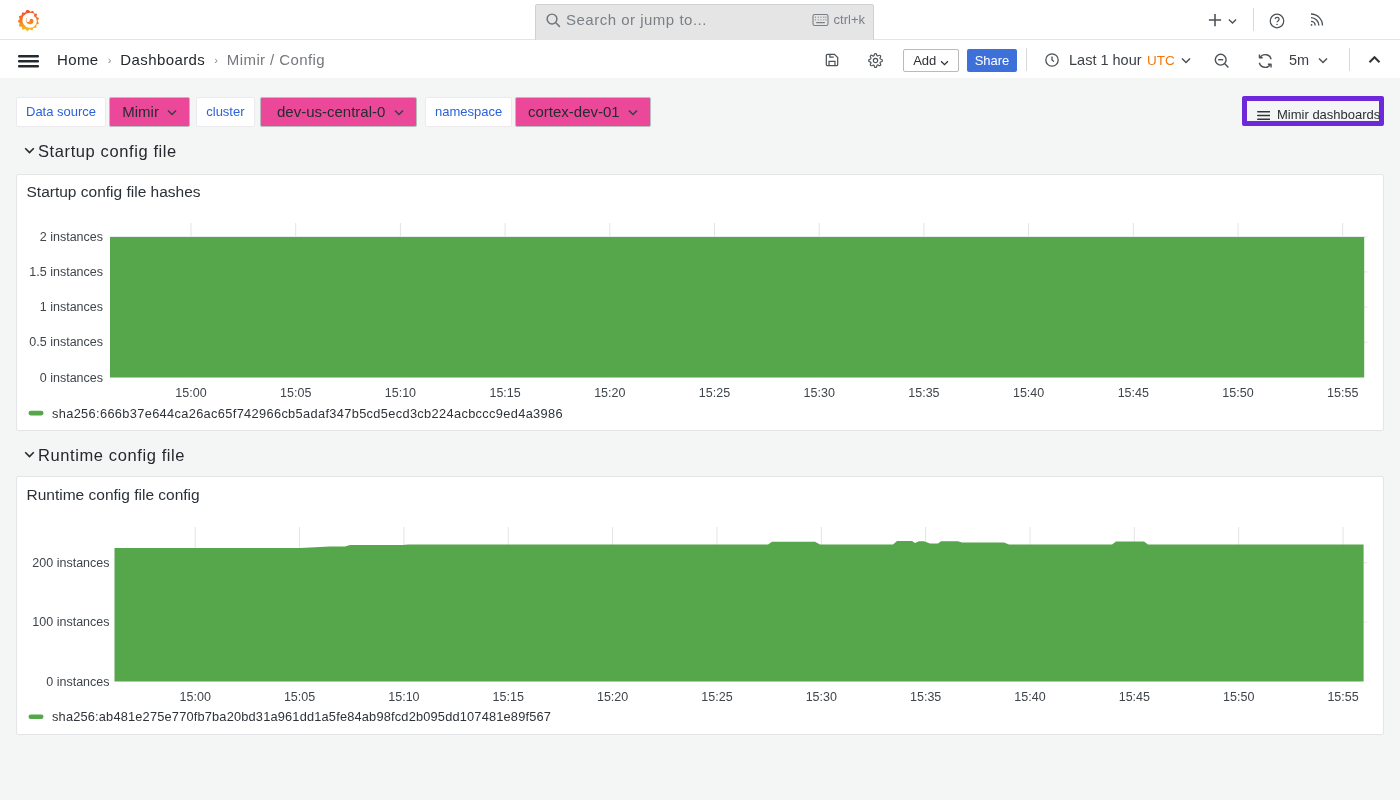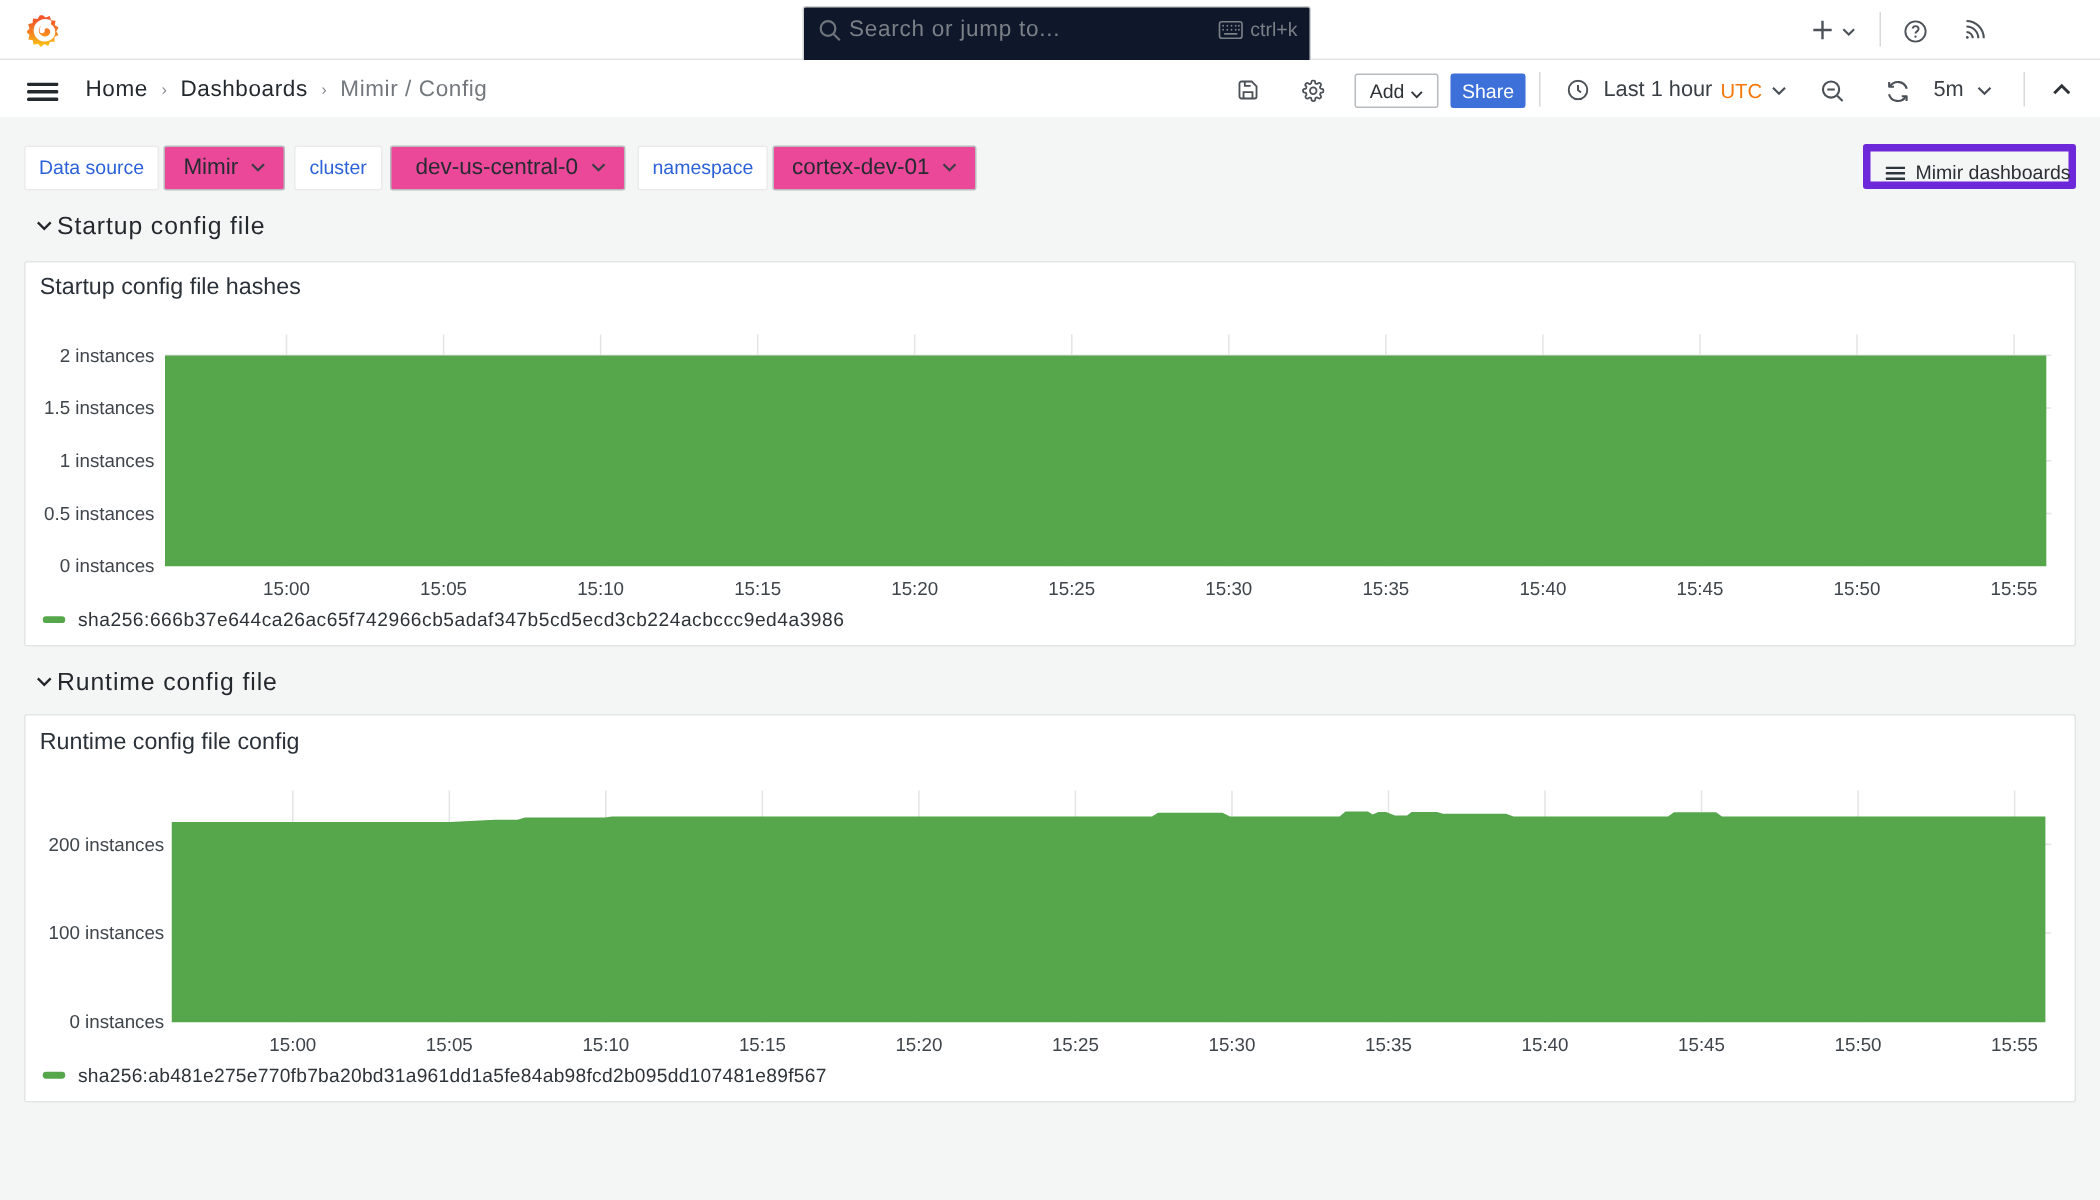--- a/index.html
+++ b/index.html
@@ -2,21 +2,21 @@
 <html><head>
 <meta charset="utf-8">
 <style>
   * { margin:0; padding:0; box-sizing:border-box; }
   html,body { width:1400px; height:800px; background:#f4f5f5; font-family:"Liberation Sans",sans-serif; overflow:hidden; }
   .abs { position:absolute; }
   #page { position:relative; width:1400px; height:800px; }
   
   #topnav { position:absolute; left:0; top:0; width:1400px; height:40px; background:#ffffff; border-bottom:1px solid #e3e4e5; }
   #toolbar { position:absolute; left:0; top:40px; width:1400px; height:38px; background:#ffffff; }
-  #searchbox { position:absolute; left:535px; top:4px; width:339px; height:45px; border:1px solid #d0d1d3; border-radius:2px; background:#0f172a; }
+  #searchbox { position:absolute; left:535px; top:4px; width:339px; height:45px; border:1px solid #d0d1d3; border-radius:2px; background:#e5e5e5; }
   .stext { position:absolute; left:30px; top:6px; font-size:15px; letter-spacing:0.5px; color:#7b8087; }
   .ctrlk { position:absolute; right:8px; top:7px; font-size:13px; color:#7b8087; }
   .btn-add { position:absolute; left:903px; top:8.5px; width:56px; height:23px; border:1px solid #b8bbbe; border-radius:2px; background:#fff; font-size:13px; font-weight:500; color:#2f3338; text-align:center; line-height:21px; }
   .btn-share { position:absolute; left:967px; top:8.5px; width:50px; height:23px; border-radius:2px; background:#3d71d9; font-size:13px; font-weight:500; color:#ffffff; text-align:center; line-height:23px; }
   .crumb { font-size:15px; color:#24292e; font-weight:500; letter-spacing:0.4px; }
   .crumb-sep { color:#85898d; font-size:11px; padding:0 9px; }
   .crumb-cur { font-size:15px; color:#74787d; font-weight:400; letter-spacing:0.4px; }
   
   .varlabel { position:absolute; height:30px; background:#fff; border:1px solid #ebebed; border-radius:2px; color:#2c62d8; font-size:13px; font-weight:500; line-height:28px; padding:0 9px; white-space:nowrap; }
   .varval { position:absolute; height:30px; background:#ec4899; border:1px solid #b9bcbf; border-radius:2px; color:#262b31; font-size:15px; line-height:28px; padding:0 12px; white-space:nowrap; }

